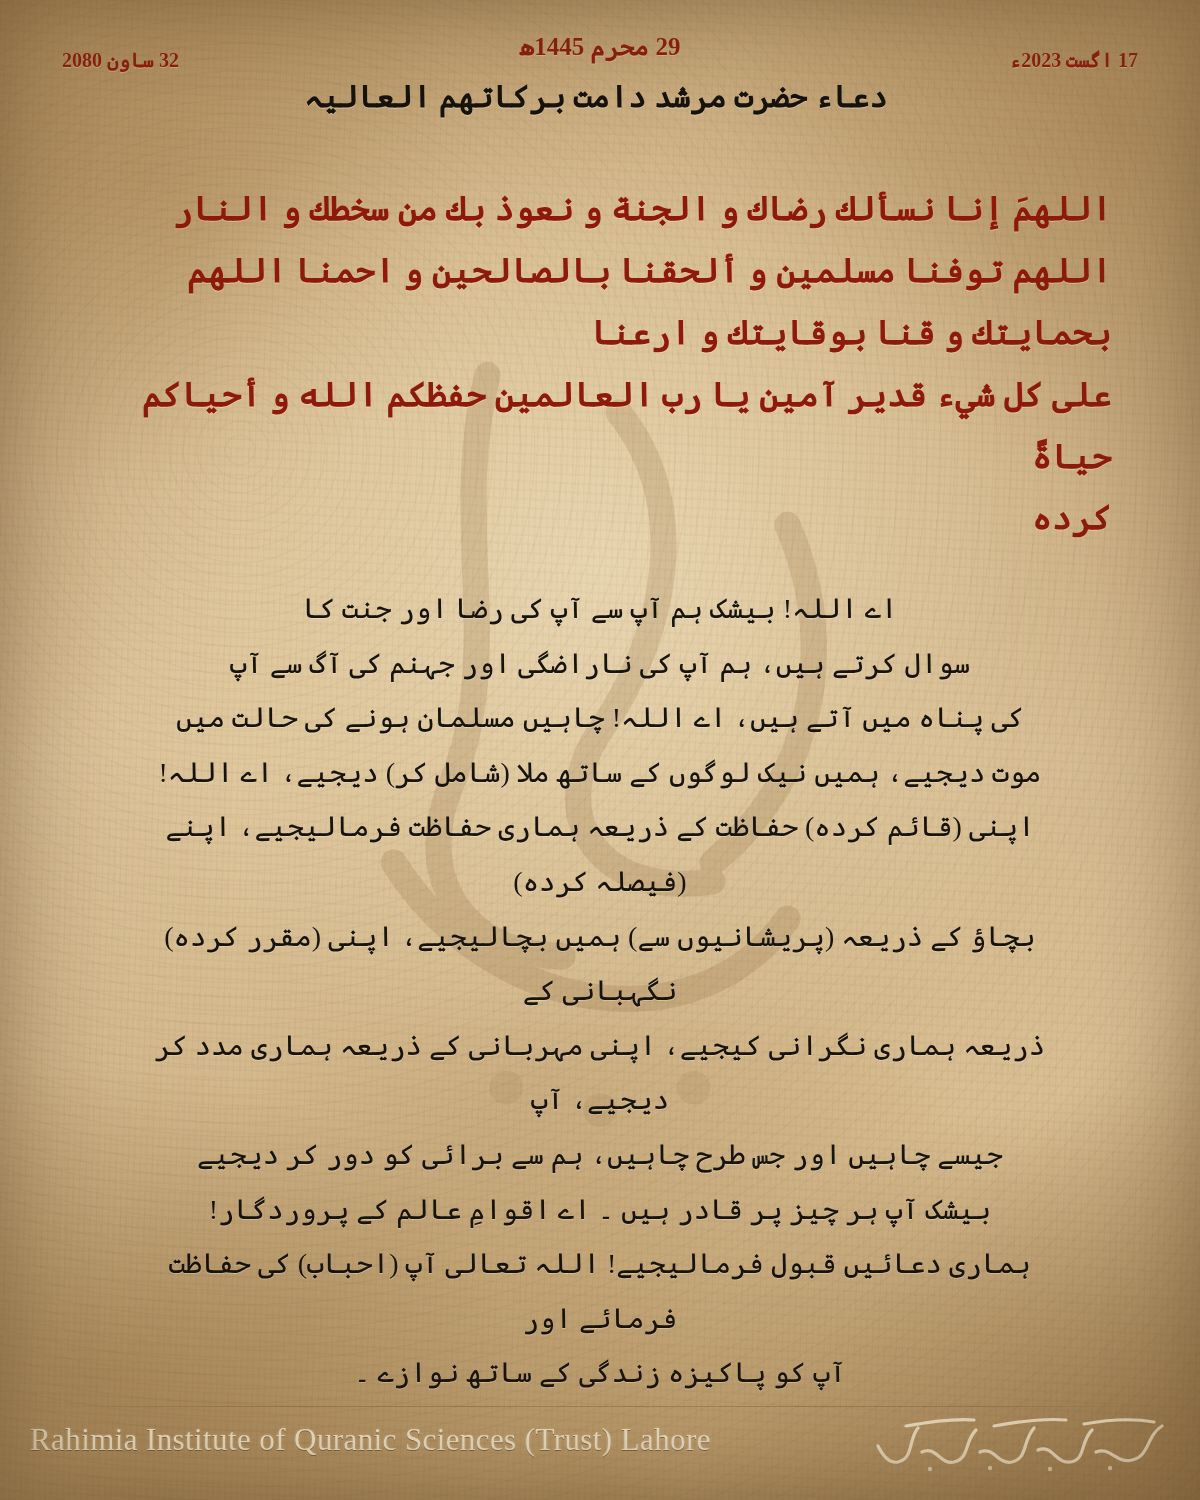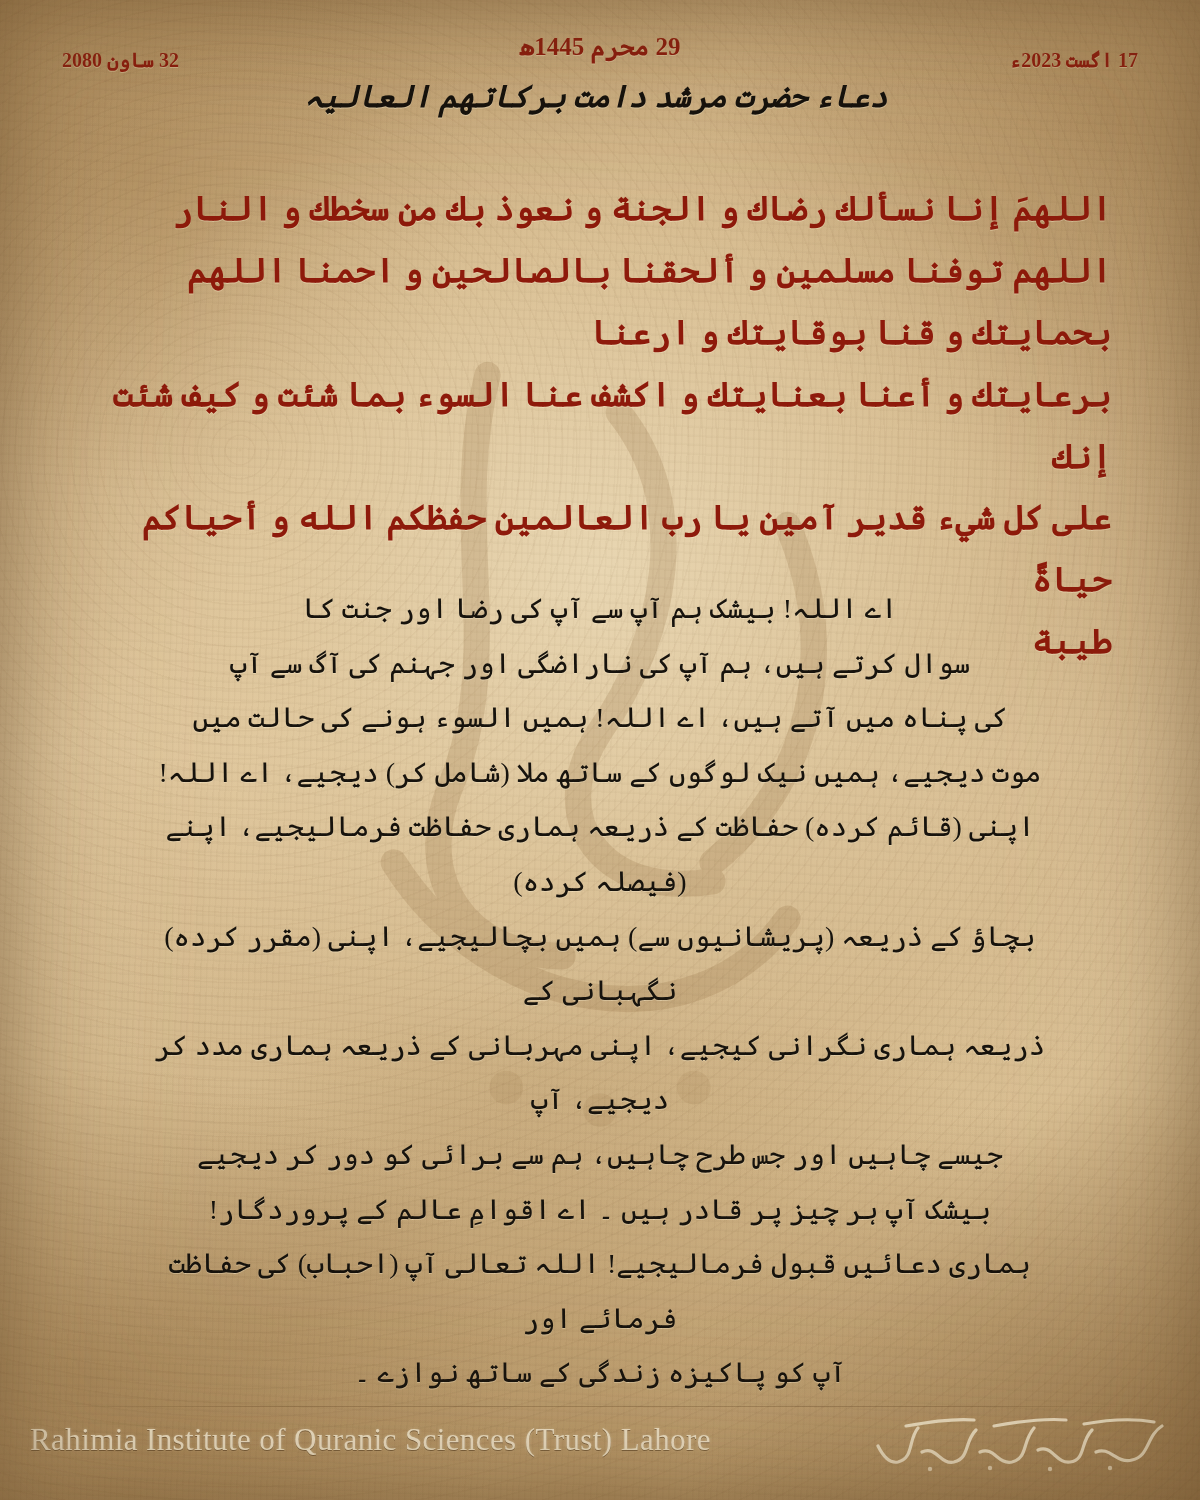--- a/index.html
+++ b/index.html
@@ -106,21 +106,20 @@
     position: absolute;
     top: 78px;
     left: 0;
     right: 8px;
     text-align: center;
     font-size: 31px;
     font-weight: bold;
     color: #13100c;
     letter-spacing: .3px;
     text-shadow: 0 1px 0 rgba(255,245,215,0.4);
-    font-style: italic;
   }
 
   
   .arabic {
     position: absolute;
     top: 178px;
     left: 88px;
     right: 88px;
     color: #8e1a0b;
     font-weight: bold;
@@ -207,29 +206,28 @@
     <div class="hdr-item hdr-hijri">29 محرم 1445ھ</div>
     <div class="hdr-item hdr-greg">17 اگست 2023ء</div>
     <div class="hdr-item hdr-desi">32 ساون 2080</div>
   </div>
 
   <div class="title">دعاء حضرت مرشد دامت بركاتهم العالیہ</div>
 
   <div class="arabic">
     <div>اللهمَ إنا نسألك رضاك و الجنة و نعوذ بك من سخطك و النار</div>
     <div>اللهم توفنا مسلمين و ألحقنا بالصالحين و احمنا اللهم بحمايتك و قنا بوقايتك و ارعنا</div>
-    <div>برعايتك و أعنا بعنايتك و اكشف عنا السوء بما شئت و كيف شئت إنك</div>
     <div>على كل شيء قدير آمين يا رب العالمين حفظكم الله و أحياكم حياةً</div>
-    <div>طيبة</div>
+    <div>کردہ</div>
   </div>
 
   <div class="urdu">
     <div>اے اللہ! بیشک ہم آپ سے آپ کی رضا اور جنت کا</div>
     <div>سوال کرتے ہیں، ہم آپ کی ناراضگی اور جہنم کی آگ سے آپ</div>
-    <div>کی پناہ میں آتے ہیں، اے اللہ! ہمیں السوء ہونے کی حالت میں</div>
+    <div>کی پناہ میں آتے ہیں، اے اللہ! چاہیں مسلمان ہونے کی حالت میں</div>
     <div>موت دیجیے، ہمیں نیک لوگوں کے ساتھ ملا (شامل کر) دیجیے، اے اللہ!</div>
     <div>اپنی (قائم کردہ) حفاظت کے ذریعہ ہماری حفاظت فرمالیجیے، اپنے (فیصلہ کردہ)</div>
     <div>بچاؤ کے ذریعہ (پریشانیوں سے) ہمیں بچالیجیے، اپنی (مقرر کردہ) نگہبانی کے</div>
     <div>ذریعہ ہماری نگرانی کیجیے، اپنی مہربانی کے ذریعہ ہماری مدد کر دیجیے، آپ</div>
     <div>جیسے چاہیں اور جس طرح چاہیں، ہم سے برائی کو دور کر دیجیے</div>
     <div>بیشک آپ ہر چیز پر قادر ہیں ۔ اے اقوامِ عالم کے پروردگار!</div>
     <div>ہماری دعائیں قبول فرمالیجیے! اللہ تعالی آپ (احباب) کی حفاظت فرمائے اور</div>
     <div>آپ کو پاکیزہ زندگی کے ساتھ نوازے ۔</div>
   </div>
 

